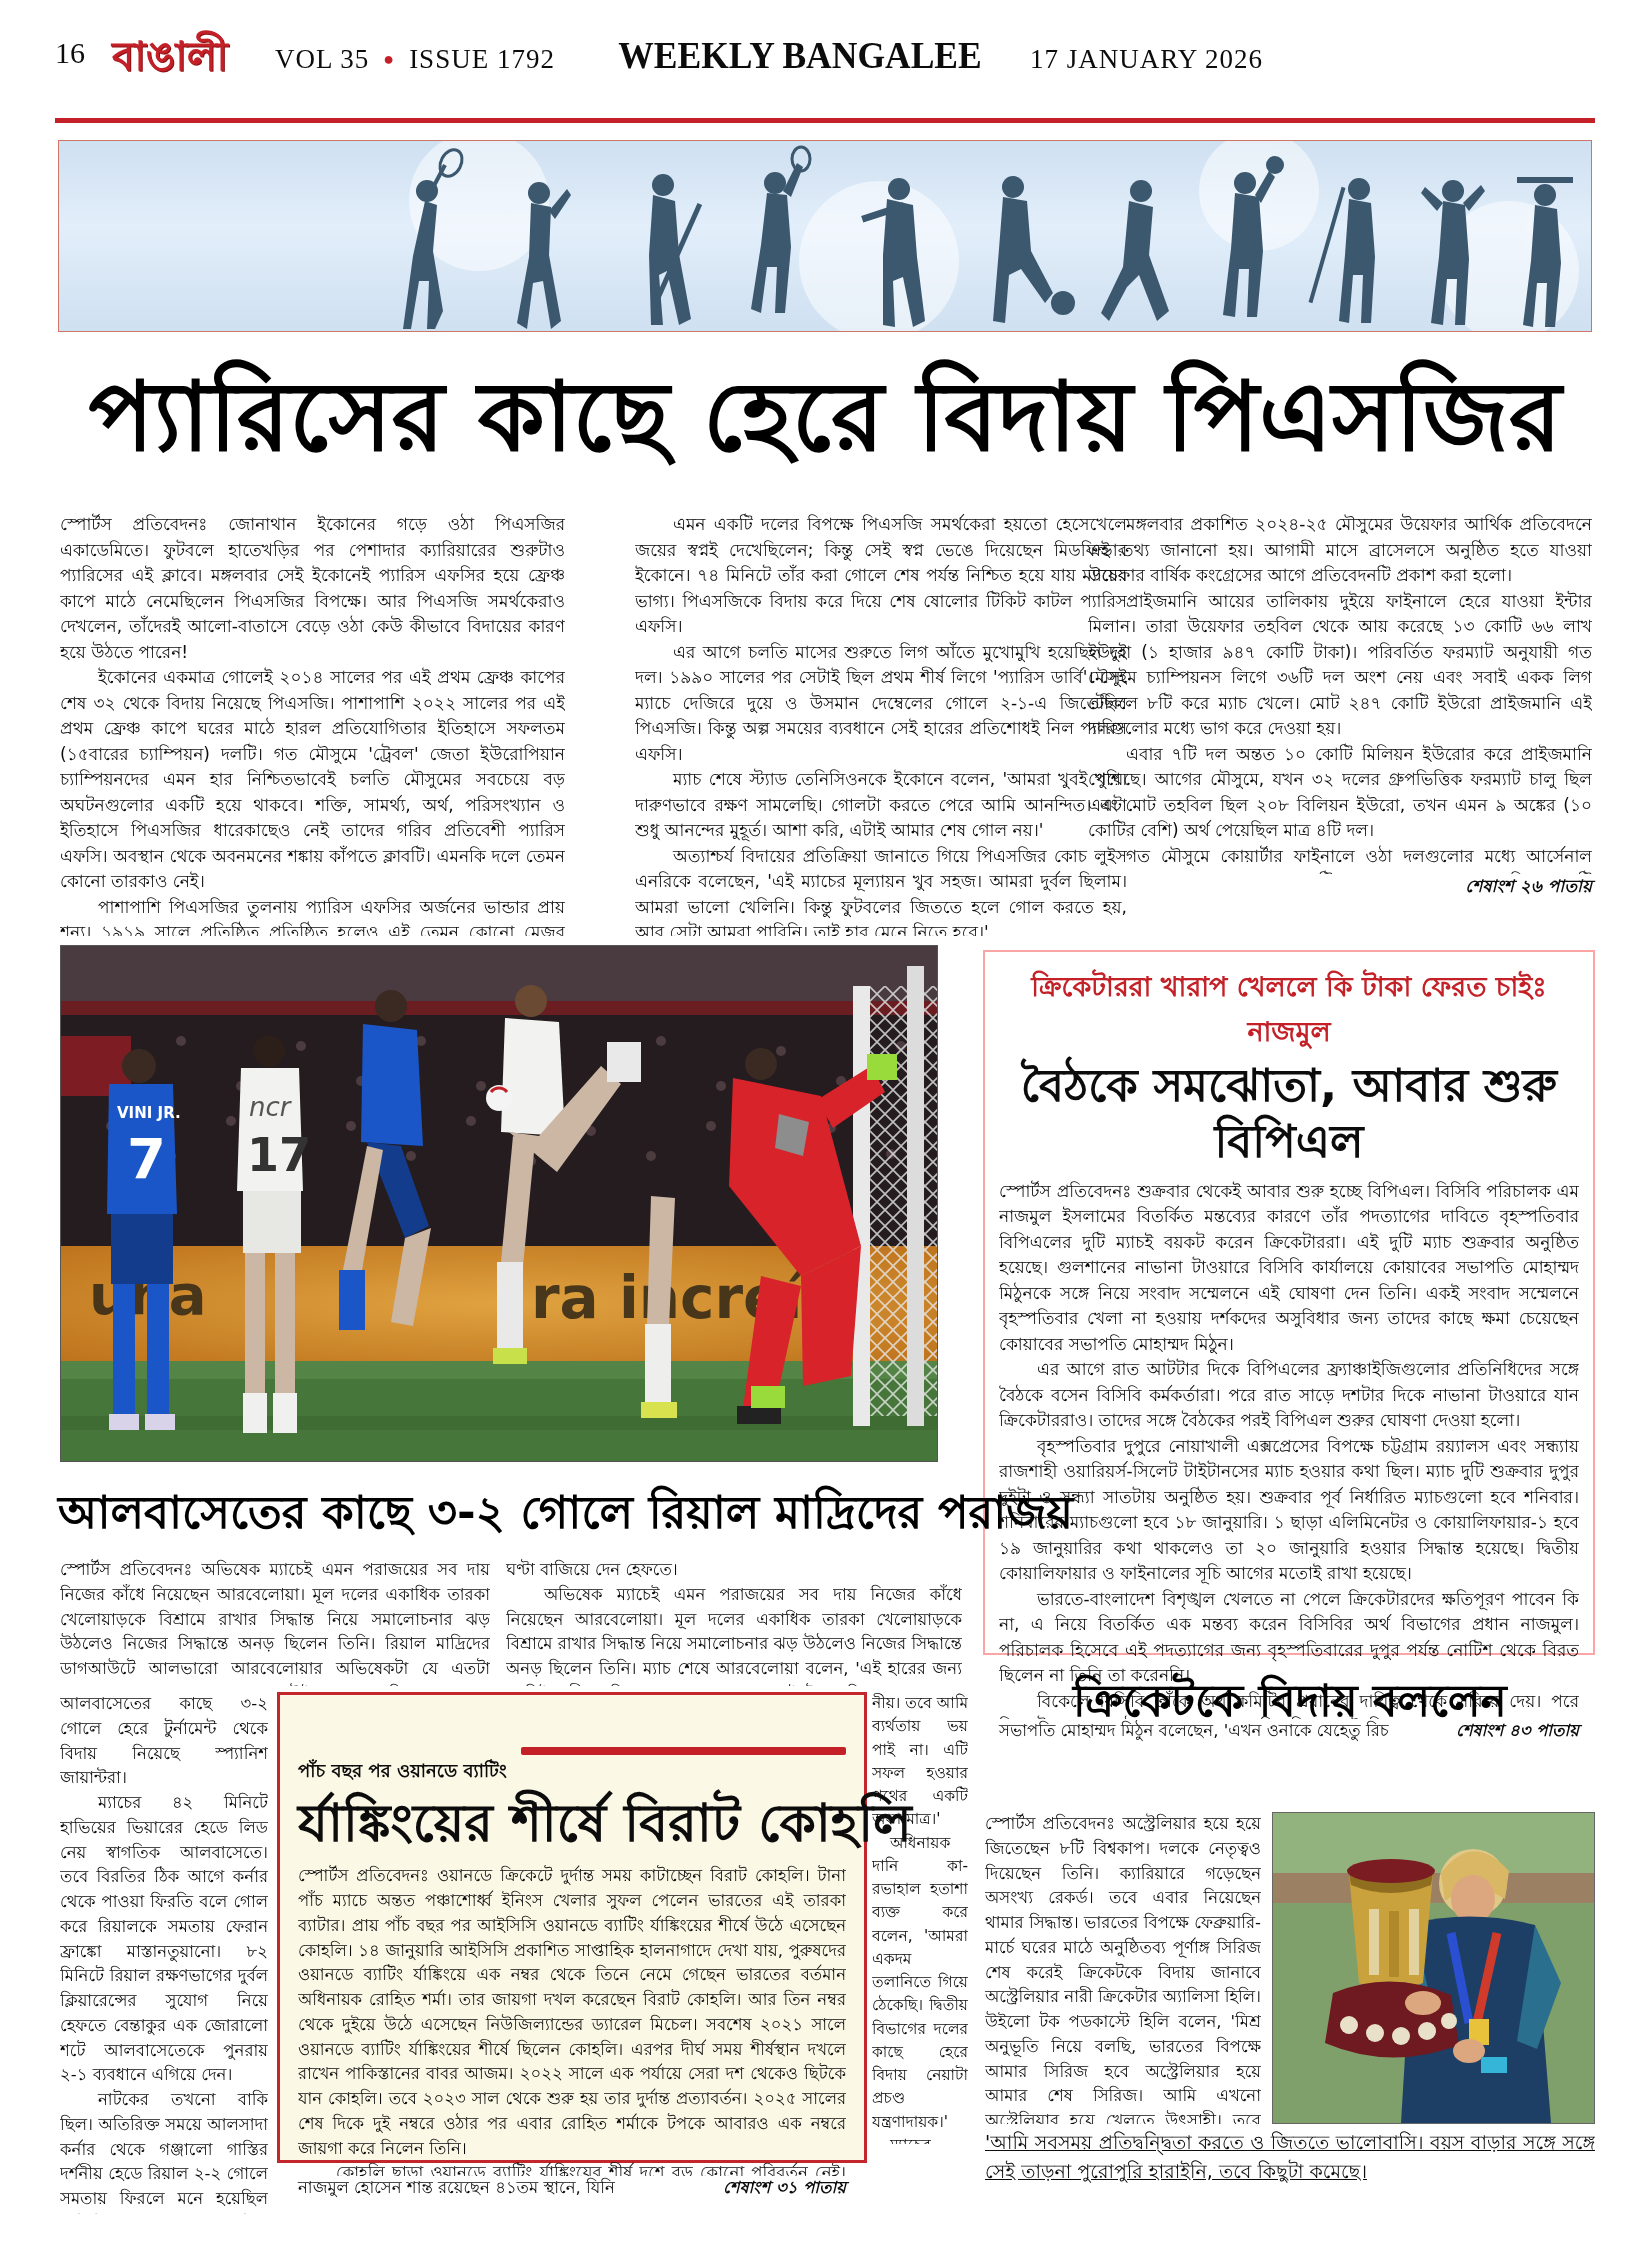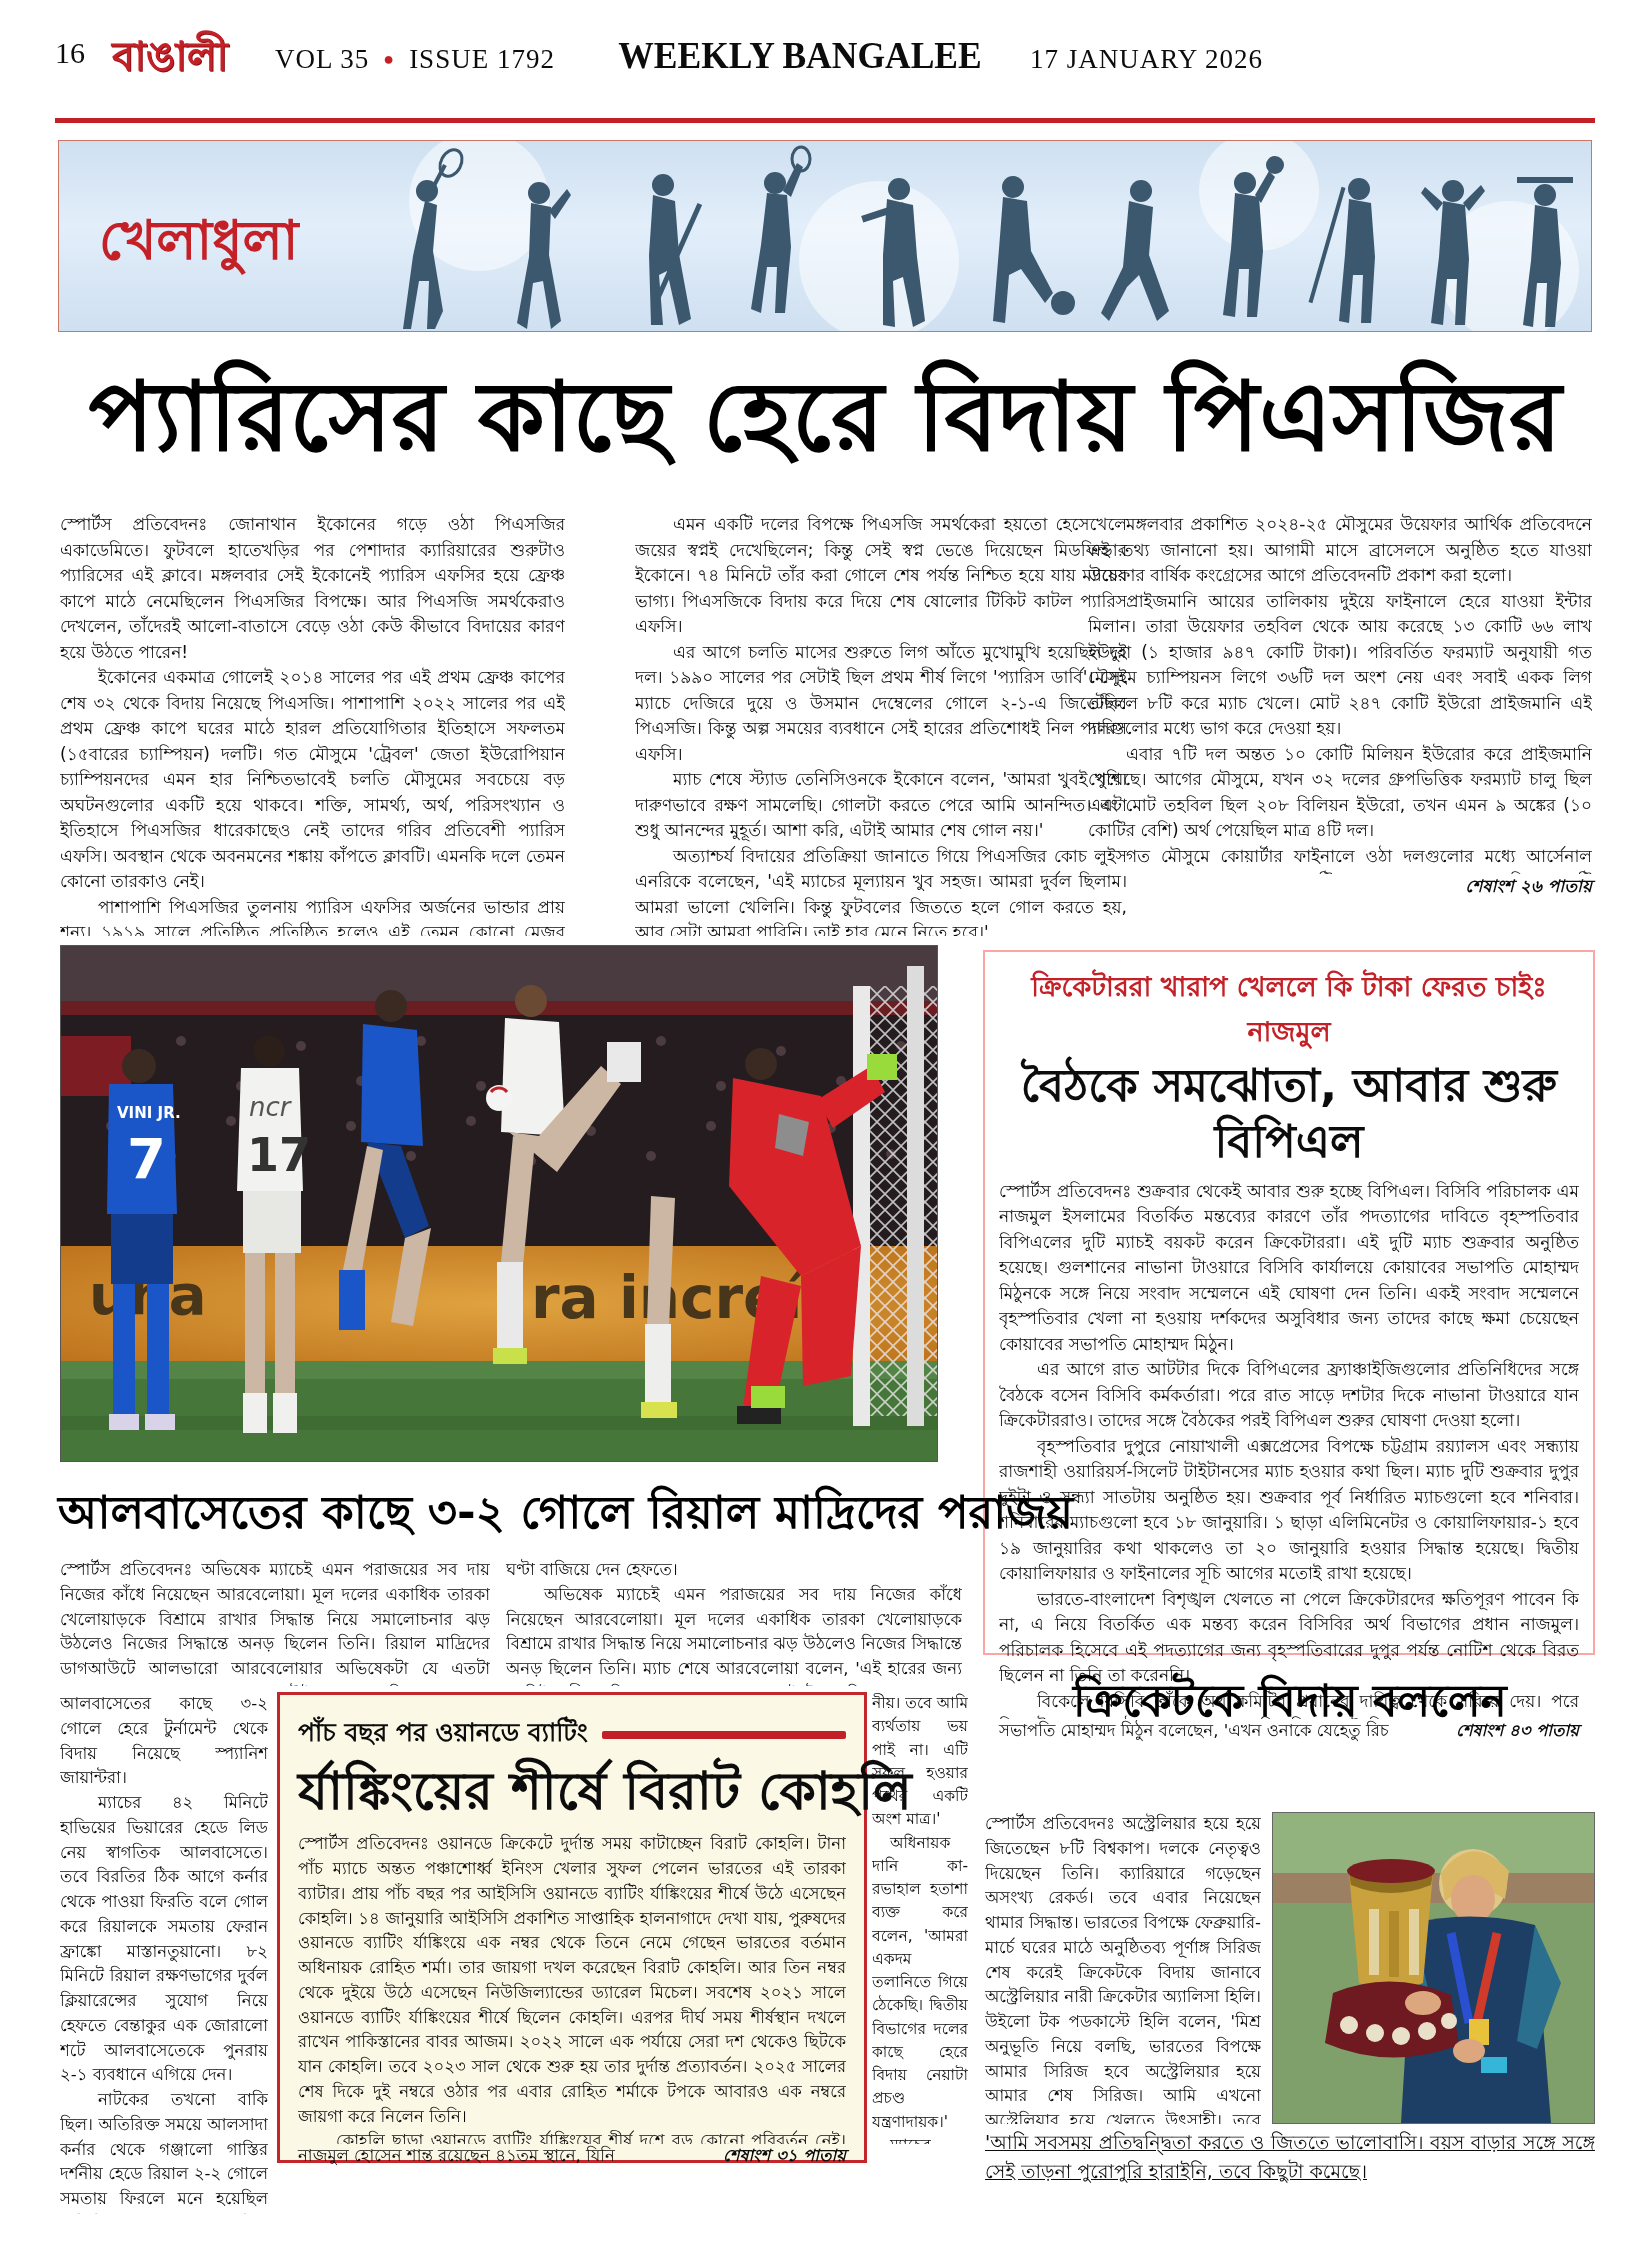--- a/index.html
+++ b/index.html
@@ -29,21 +29,20 @@
   <div class="abs serif" style="left:275px;top:44px;font-size:27px;letter-spacing:1px;display:flex;align-items:center;gap:14px;">
     <span>VOL 35</span>
     <span style="color:#c32127;font-size:18px;">●</span>
     <span>ISSUE 1792</span>
   </div>
   <div class="abs serif" style="left:600px;top:34px;width:400px;text-align:center;font-size:37px;font-weight:bold;transform:scaleX(.96);">WEEKLY BANGALEE</div>
   <div class="abs serif" style="left:1030px;top:44px;font-size:27px;letter-spacing:1px;">17 JANUARY 2026</div>
   <div class="abs red-rule" style="left:55px;top:118px;width:1540px;height:5px;"></div>
 
   <div class="abs boxed" style="left:58px;top:140px;width:1534px;height:192px;border:1px solid #c76; background:linear-gradient(180deg,#cfe0f1 0%,#e2eefa 45%,#cfe0f1 100%);overflow:hidden;">
-    <div class="abs" style="left:40px;top:58px;font-size:54px;font-weight:bold;color:#c32127;">খেলাধুলা</div>
     <svg class="abs" style="left:300px;top:0;" width="1234" height="192" viewBox="0 0 1234 192">
       <g fill="#ffffff" opacity="0.5">
         <circle cx="120" cy="60" r="70"></circle>
           <circle cx="520" cy="120" r="80"></circle>
           <circle cx="900" cy="50" r="60"></circle>
           <circle cx="1150" cy="130" r="70"></circle>
       </g>
       <g fill="#3b586e">
 
         <g transform="translate(30,20)">
@@ -306,21 +305,21 @@
   </div>
 
   <div class="abs body-txt just" style="left:872px;top:1692px;width:96px;height:452px;font-size:15.5px;">
     <p class="first">নীয়। তবে আমি ব্যর্থতায় ভয় পাই না। এটি সফল হওয়ার পথের একটি অংশ মাত্র।'</p>
     <p style="text-indent:18px;">অধিনায়ক দানি কা- রভাহাল হতাশা ব্যক্ত করে বলেন, 'আমরা একদম তলানিতে গিয়ে ঠেকেছি। দ্বিতীয় বিভাগের দলের কাছে হেরে বিদায় নেয়াটা প্রচণ্ড যন্ত্রণাদায়ক।'</p>
     <p style="text-indent:18px;">ম্যাচের ফলের পাশাপাশি মাঠের বাইরের ঘটনাও ছিল উদ্বেগজনক। ম্যাচের আগে স্টেডিয়ামের বাইরে রিয়ালের ব্রাজিলিয়ান ফরোয়ার্ড ভিনিসিয়ুস জুনিয়রের বিরুদ্ধে বর্ণবাদী স্লোগান দেয় আলবাসেতের একদল সমর্থক। আলবাসেতে ক্লাব কর্তৃপক্ষ দ্রুত এই ঘটনার নিন্দা জানিয়ে একে 'লজ্জাজনক' বলে অভিহিত করেছে। উল্লেখ্য, ২০২৩ সাল থেকে ভিনিসিয়ুসের বিরুদ্ধে বর্ণবাদের ১৮টি অভিযোগ জমা পড়েছে।</p>
   </div>
 
   <div class="abs boxed" style="left:277px;top:1692px;width:590px;height:471px;background:#fcf8e6;border:3px solid #c3262b;padding:14px 18px;">
     <div style="display:flex;align-items:center;gap:14px;margin-top:4px;">
-      <span style="font-size:25px;font-weight:bold;white-space:nowrap;">পাঁচ বছর পর ওয়ানডে ব্যাটিং</span>
+      <span style="font-size:18px;font-weight:bold;white-space:nowrap;margin-top:44px;">পাঁচ বছর পর ওয়ানডে ব্যাটিং</span>
       <span class="red-rule" style="flex:1;height:8px;border-radius:2px;"></span>
     </div>
     <div style="font-size:52px;font-weight:bold;line-height:1.2;margin:4px 0 10px;white-space:nowrap;">র্যাঙ্কিংয়ের শীর্ষে বিরাট কোহলি</div>
     <div class="body-txt just" style="font-size:16.5px;height:312px;">
       <p class="first">স্পোর্টস প্রতিবেদনঃ ওয়ানডে ক্রিকেটে দুর্দান্ত সময় কাটাচ্ছেন বিরাট কোহলি। টানা পাঁচ ম্যাচে অন্তত পঞ্চাশোর্ধ্ব ইনিংস খেলার সুফল পেলেন ভারতের এই তারকা ব্যাটার। প্রায় পাঁচ বছর পর আইসিসি ওয়ানডে ব্যাটিং র্যাঙ্কিংয়ের শীর্ষে উঠে এসেছেন কোহলি। ১৪ জানুয়ারি আইসিসি প্রকাশিত সাপ্তাহিক হালনাগাদে দেখা যায়, পুরুষদের ওয়ানডে ব্যাটিং র্যাঙ্কিংয়ে এক নম্বর থেকে তিনে নেমে গেছেন ভারতের বর্তমান অধিনায়ক রোহিত শর্মা। তার জায়গা দখল করেছেন বিরাট কোহলি। আর তিন নম্বর থেকে দুইয়ে উঠে এসেছেন নিউজিল্যান্ডের ড্যারেল মিচেল। সবশেষ ২০২১ সালে ওয়ানডে ব্যাটিং র্যাঙ্কিংয়ের শীর্ষে ছিলেন কোহলি। এরপর দীর্ঘ সময় শীর্ষস্থান দখলে রাখেন পাকিস্তানের বাবর আজম। ২০২২ সালে এক পর্যায়ে সেরা দশ থেকেও ছিটকে যান কোহলি। তবে ২০২৩ সাল থেকে শুরু হয় তার দুর্দান্ত প্রত্যাবর্তন। ২০২৫ সালের শেষ দিকে দুই নম্বরে ওঠার পর এবার রোহিত শর্মাকে টপকে আবারও এক নম্বরে জায়গা করে নিলেন তিনি।</p>
       <p>কোহলি ছাড়া ওয়ানডে ব্যাটিং র্যাঙ্কিংয়ের শীর্ষ দশে বড় কোনো পরিবর্তন নেই। ভারতের কেএল রাহুল ও শ্রীলঙ্কার পাথুম নিসাঙ্কা এক ধাপ করে এগিয়েছেন। রাহুল বর্তমানে ১১তম এবং নিসাঙ্কা রয়েছেন ১৪তম স্থানে। বাংলাদেশি ব্যাটারদের মধ্যে ওয়ানডে র্যাঙ্কিংয়ে সেরা অবস্থানে আছেন তাওহীদ হৃদয়। ৫৬৪ রেটিং পয়েন্ট নিয়ে তিনি আছেন ৩৩ নম্বরে। আর</p>
     </div>
     <div class="endline" style="font-size:16.5px;">
       <span>নাজমুল হোসেন শান্ত রয়েছেন ৪১তম স্থানে, যিনি</span>
       <span class="cont">শেষাংশ ৩১ পাতায়</span>

